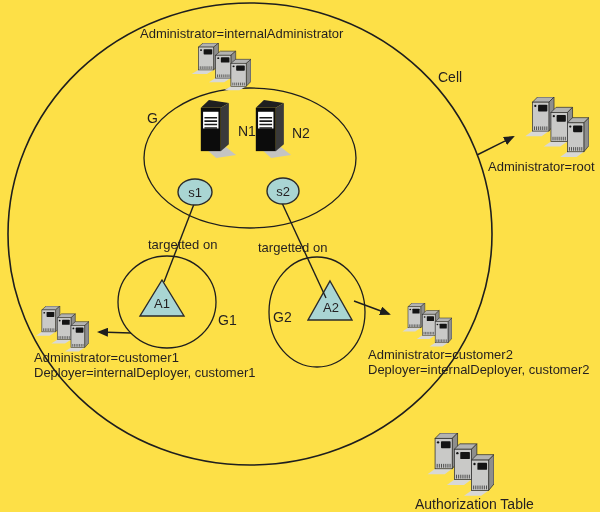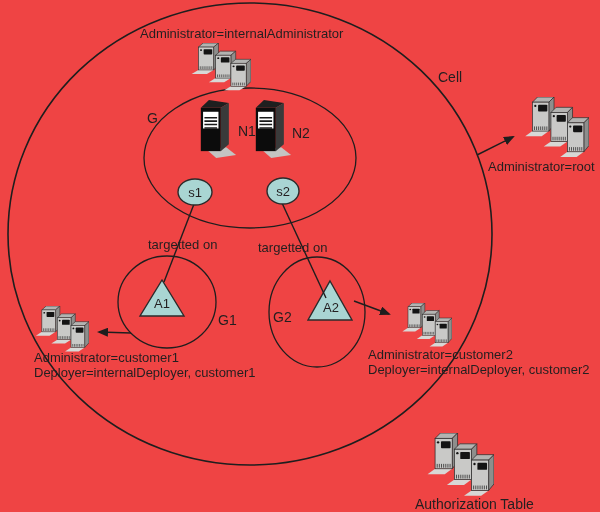--- a/index.html
+++ b/index.html
@@ -1,16 +1,16 @@
 <!DOCTYPE html>
 <html><head>
 <meta charset="utf-8">
 <style>
   html,body{margin:0;padding:0;background:#ffffff;}
-  .stage{position:relative;width:600px;height:512px;background:#ef4444;overflow:hidden;
+  .stage{position:relative;width:600px;height:512px;background:#fde047;overflow:hidden;
          font-family:"Liberation Sans",sans-serif;}
   svg{display:block;}
   text{font-family:"Liberation Sans",sans-serif;fill:#231f20;}
   .t13{font-size:13px;}
   .t14{font-size:14px;}
   .mid{text-anchor:middle;}
   .outline{fill:none;stroke:#1e1e1e;}
   .conn{stroke:#1e1e1e;stroke-width:1.4;fill:none;}
   .teal{fill:#a9d5d3;stroke:#2b2b2b;stroke-width:1.4;}
 </style>

